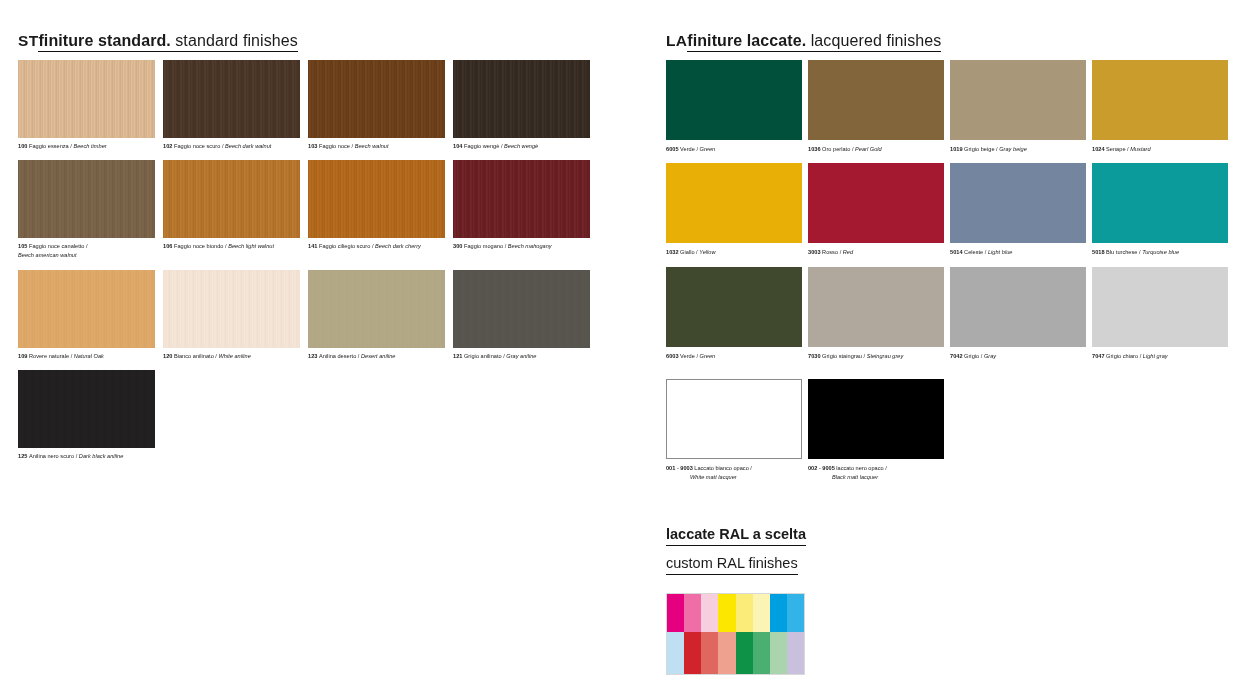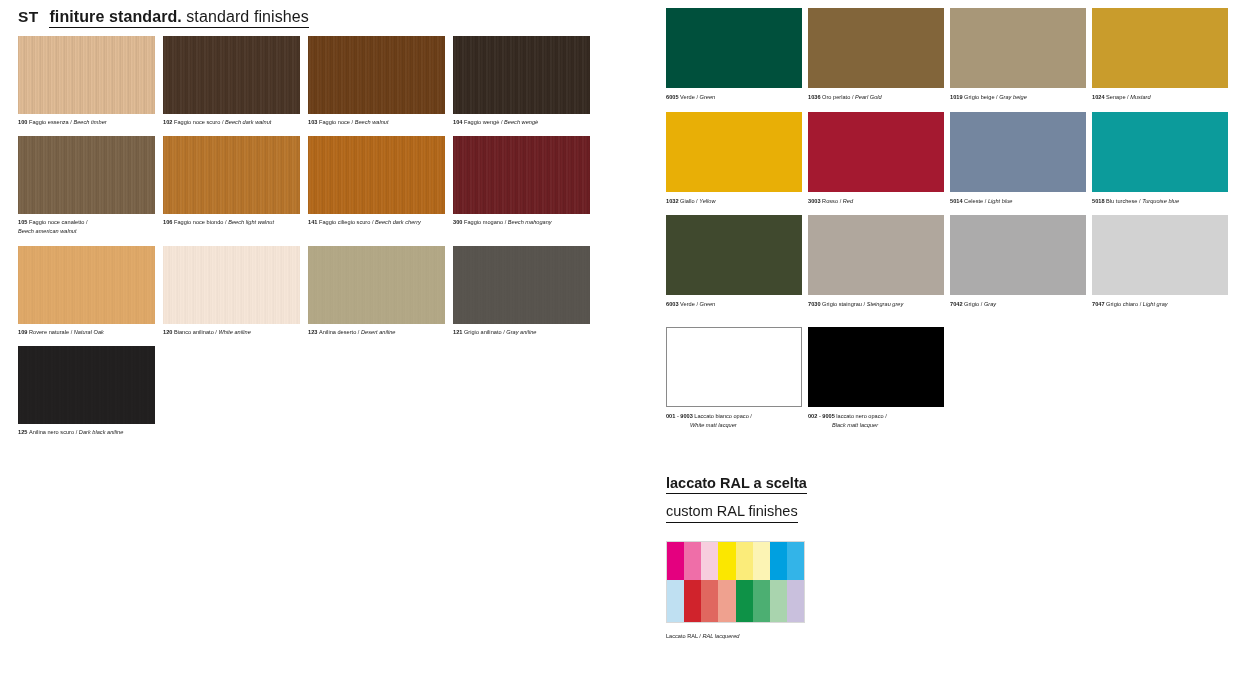--- a/index.html
+++ b/index.html
@@ -27,22 +27,21 @@
     position: absolute;
     top: 0;
   }
   .col-left  { left: 18px;  width: 580px; }
   .col-right { left: 666px; width: 568px; }
 
   
   .section-head {
     display: flex;
     align-items: baseline;
-    gap: 11px;
-    padding-top: 8px;
+    padding-top: 32px;
     white-space: nowrap;
   }
   .sec-code {
     font-size: 15.5px;
     font-weight: bold;
     letter-spacing: 0.3px;
   }
   .sec-title {
     font-size: 16px;
     border-bottom: 1.6px solid #111;
@@ -215,20 +214,27 @@
         </div>
         <div class="cell">
           <div class="swatch wood flat" style="background: rgb(33, 31, 31);"></div>
           <div class="caption"><span class="code">125 </span><span>Anilina nero scuro / </span><span class="en">Dark black aniline</span></div>
         </div>
       </div>
   </div>
 
   <div class="col col-right">
 
+    <div class="section-head">
+      <span class="sec-code">LA</span>
+      <span class="sec-title">
+        <span class="it">finiture laccate</span><span class="dot">.</span>
+        <span class="en">lacquered finishes</span>
+      </span>
+    </div>
 
     <div class="grid" id="lacquered-grid">
         <div class="cell">
           <div class="swatch plain" style="background: rgb(0, 80, 60);"></div>
           <div class="caption"><span class="code">6005 </span><span>Verde / </span><span class="en">Green</span></div>
         </div>
         <div class="cell">
           <div class="swatch plain" style="background: rgb(130, 101, 58);"></div>
           <div class="caption"><span class="code">1036 </span><span>Oro perlato / </span><span class="en">Pearl Gold</span></div>
         </div>
@@ -278,21 +284,21 @@
           <div class="swatch plain sw-outline" style="background: rgb(255, 255, 255);"></div>
           <div class="matt-caption"><span class="code" style="font-weight: bold;">001 - 9003 </span><span>Laccato bianco opaco /</span><span class="l2" style="font-style: italic;">White matt lacquer</span></div>
         </div>
         <div class="cell">
           <div class="swatch plain" style="background: rgb(0, 0, 0);"></div>
           <div class="matt-caption"><span class="code" style="font-weight: bold;">002 - 9005 </span><span>laccato nero opaco /</span><span class="l2" style="font-style: italic;">Black matt lacquer</span></div>
         </div>
       </div>
 
     <div class="ral-head">
-      <span class="ral-line it">laccato RAL a scelta</span>
+      <span class="ral-line it">laccate RAL a scelta</span>
       <span class="ral-line en">custom RAL finishes</span>
     </div>
 
     <div class="ral-grid">
       <div class="ral-row r1" id="ral-row-1">
           <div class="rc" style="background: rgb(228, 0, 127);"></div>
           <div class="rc" style="background: rgb(239, 110, 168);"></div>
           <div class="rc" style="background: rgb(247, 206, 222);"></div>
           <div class="rc" style="background: rgb(251, 231, 0);"></div>
           <div class="rc" style="background: rgb(251, 236, 122);"></div>

